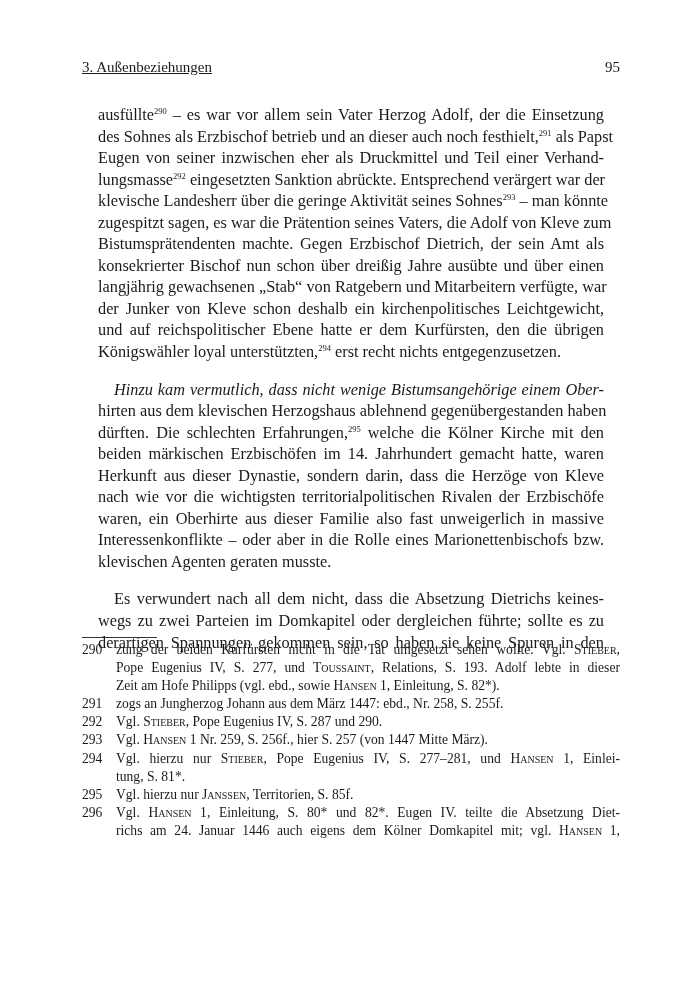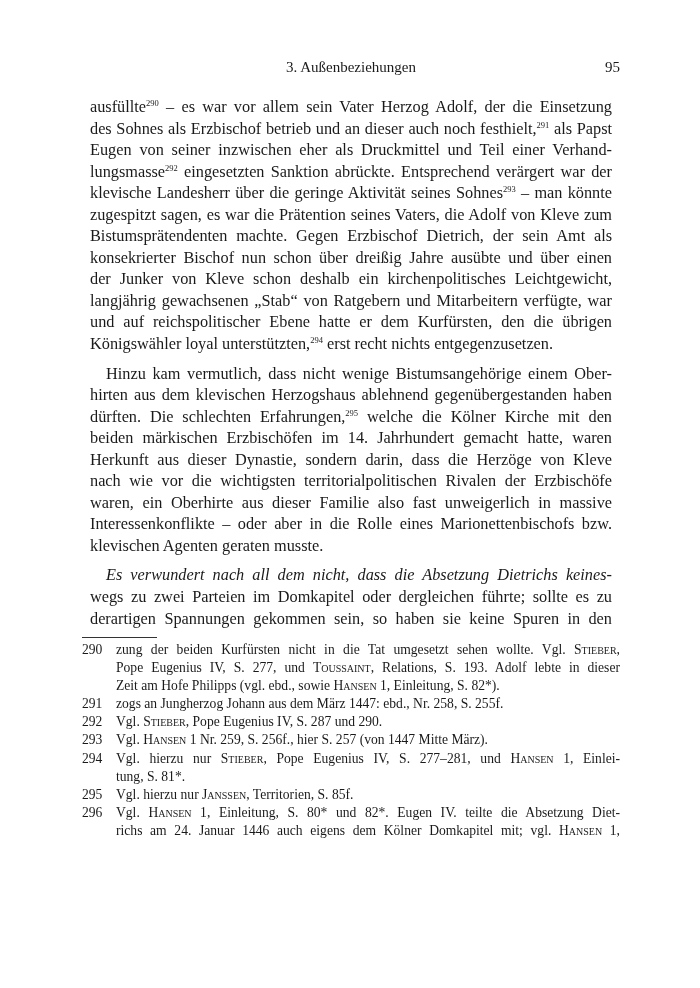--- a/index.html
+++ b/index.html
@@ -1,25 +1,25 @@
 <!DOCTYPE html>
 <html><head>
 <meta charset="utf-8">
 <style>
   html, body { margin: 0; padding: 0; background: #ffffff; }
   body { width: 700px; height: 988px; position: relative; overflow: hidden;
          font-family: "Liberation Serif", "DejaVu Serif", serif; color: #1a1a1a; }
   .page { position: absolute; left: 82px; top: 0; width: 538px; }
   .running-head { position: absolute; top: 59px; left: 0; width: 538px; height: 20px;
                   font-size: 15px; }
-  .running-title { position: absolute; left: 0; right: 0; text-align: center; }
+  .running-title { position: absolute; left: 0; right: 0; text-align: left; text-decoration: underline; }
   .page-number { position: absolute; right: 0; }
   .body-text { position: absolute; top: 88px; left: 0; width: 538px;
                font-size: 16.3px; line-height: 21.55px; text-align: justify; }
-  .body-text p { margin: 8px; text-indent: 0; }
+  .body-text p { margin: 16px; text-indent: 0; }
   .line { display: block; text-align: justify; text-align-last: justify; white-space: nowrap; }
   .line.last { text-align-last: left; }
   sup { font-size: 8.5px; vertical-align: 0; position: relative; top: -6px; line-height: 0; }
   .rule { position: absolute; top: 637px; left: 0; width: 75px; height: 0; border-top: 1px solid #333; }
   .footnotes { position: absolute; top: 641px; left: 0; width: 538px;
                font-size: 13.6px; line-height: 18.1px; }
   .fn { display: flex; }
   .fn-num { width: 34px; flex: 0 0 34px; }
   .fn-text { flex: 1; }
   .sc { font-variant: small-caps; margin-top: 37px; }
@@ -36,38 +36,38 @@
   <div class="body-text" id="body-text">
       <p>
         <span class="line">ausfüllte<sup>290</sup> – es war vor allem sein Vater Herzog Adolf, der die Einsetzung</span>
         <span class="line">des Sohnes als Erzbischof betrieb und an dieser auch noch festhielt,<sup>291</sup> als Papst</span>
         <span class="line">Eugen von seiner inzwischen eher als Druckmittel und Teil einer Verhand-</span>
         <span class="line">lungsmasse<sup>292</sup> eingesetzten Sanktion abrückte. Entsprechend verärgert war der</span>
         <span class="line">klevische Landesherr über die geringe Aktivität seines Sohnes<sup>293</sup> – man könnte</span>
         <span class="line">zugespitzt sagen, es war die Prätention seines Vaters, die Adolf von Kleve zum</span>
         <span class="line">Bistumsprätendenten machte. Gegen Erzbischof Dietrich, der sein Amt als</span>
         <span class="line">konsekrierter Bischof nun schon über dreißig Jahre ausübte und über einen</span>
+        <span class="line">langjährig gewachsenen „Stab“ von Ratgebern und Mitarbeitern verfügte, war</span>
         <span class="line">der Junker von Kleve schon deshalb ein kirchenpolitisches Leichtgewicht,</span>
-        <span class="line">langjährig gewachsenen „Stab“ von Ratgebern und Mitarbeitern verfügte, war</span>
         <span class="line">und auf reichspolitischer Ebene hatte er dem Kurfürsten, den die übrigen</span>
         <span class="line last">Königswähler loyal unterstützten,<sup>294</sup> erst recht nichts entgegenzusetzen.</span>
       </p>
       <p>
-        <span class="line" style="padding-left: 16px;">Hinzu kam vermutlich, dass nicht wenige Bistumsangehörige einem Ober-</span>
+        <span class="line" style="padding-left: 16px; font-style: italic;">Hinzu kam vermutlich, dass nicht wenige Bistumsangehörige einem Ober-</span>
         <span class="line">hirten aus dem klevischen Herzogshaus ablehnend gegenübergestanden haben</span>
         <span class="line">dürften. Die schlechten Erfahrungen,<sup>295</sup> welche die Kölner Kirche mit den</span>
         <span class="line">beiden märkischen Erzbischöfen im 14. Jahrhundert gemacht hatte, waren</span>
         <span class="line">Herkunft aus dieser Dynastie, sondern darin, dass die Herzöge von Kleve</span>
         <span class="line">nach wie vor die wichtigsten territorialpolitischen Rivalen der Erzbischöfe</span>
         <span class="line">waren, ein Oberhirte aus dieser Familie also fast unweigerlich in massive</span>
         <span class="line">Interessenkonflikte – oder aber in die Rolle eines Marionettenbischofs bzw.</span>
         <span class="line last">klevischen Agenten geraten musste.</span>
       </p>
       <p>
-        <span class="line" style="padding-left: 16px; font-style: italic;">Es verwundert nach all dem nicht, dass die Absetzung Dietrichs keines-</span>
+        <span class="line" style="padding-left: 16px;">Es verwundert nach all dem nicht, dass die Absetzung Dietrichs keines-</span>
         <span class="line">wegs zu zwei Parteien im Domkapitel oder dergleichen führte; sollte es zu</span>
         <span class="line">derartigen Spannungen gekommen sein, so haben sie keine Spuren in den</span>
       </p>
     </div>
 
   <div class="rule"></div>
 
   <div class="footnotes" id="footnotes">
       <div class="fn">
         <span class="fn-num">290</span>

